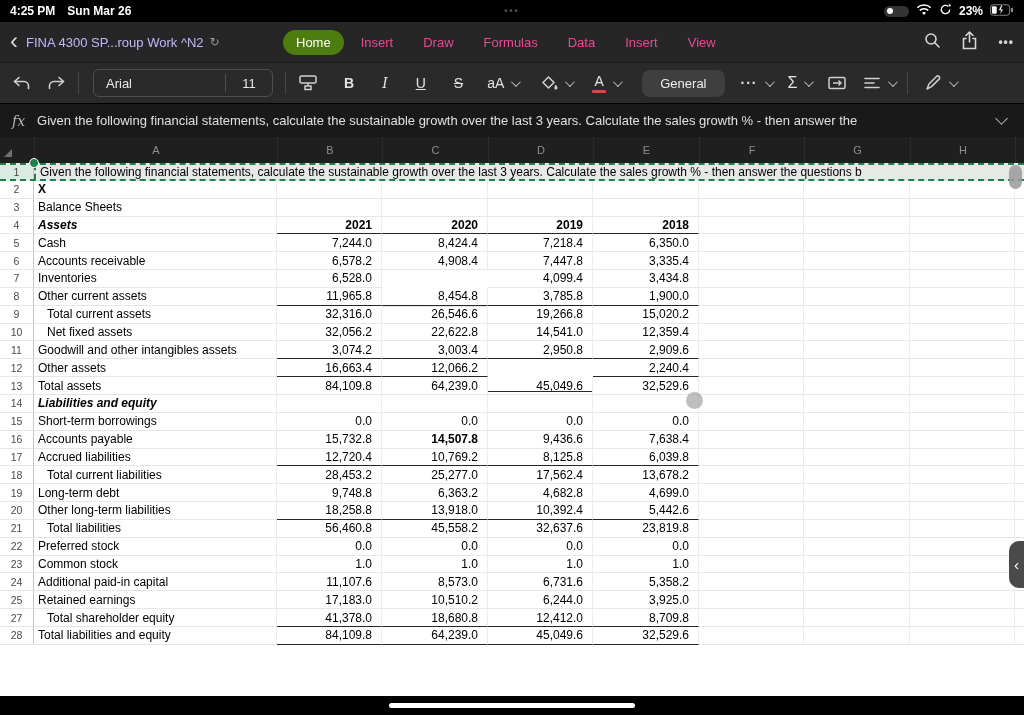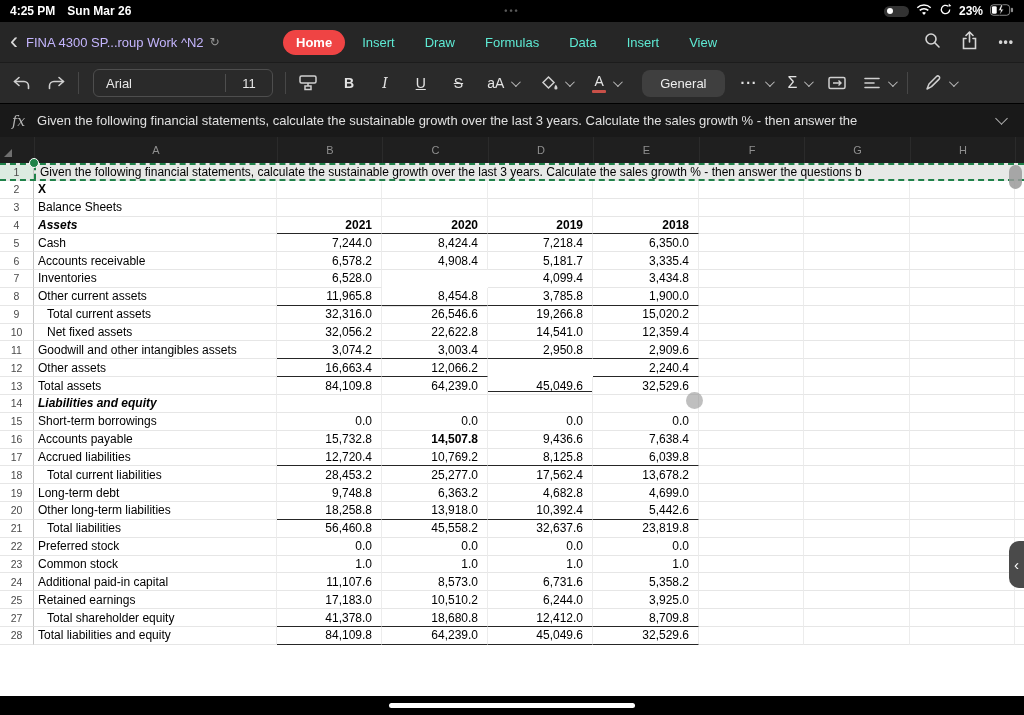--- a/index.html
+++ b/index.html
@@ -14,22 +14,22 @@
   .sb-right{display:flex;align-items:center;gap:7px;font-weight:600;}
   .sb-pill{width:25px;height:11px;background:#333;border-radius:6px;position:relative;}
   .sb-pill::after{content:"";position:absolute;left:3px;top:2.5px;width:6px;height:6px;border-radius:50%;background:#fff;}
 
   
   .ribbon{height:40px;background:#262626;display:flex;align-items:center;position:relative;flex:0 0 40px;}
   .back{color:#d9d9d9;font-size:24px;padding:0 8px 3px 10px;line-height:1;}
   .doc-title{color:#c4b5fd;font-size:13px;max-width:206px;white-space:nowrap;overflow:hidden;}
   .sync{color:#9a9a9a;font-size:12px;margin-left:6px;}
   .ribbon-tabs{position:absolute;left:283px;display:flex;align-items:center;gap:4px;}
-  .rtab{color:#5eead4;font-size:13px;padding:5px 13px;border-radius:15px;white-space:nowrap;}
-  .rtab.active{background:#ef4444;color:#fff;font-weight:bold;}
+  .rtab{color:#ec4899;font-size:13px;padding:5px 13px;border-radius:15px;white-space:nowrap;}
+  .rtab.active{background:#4d7c0f;color:#fff;}
   .ribbon-right{position:absolute;right:10px;display:flex;align-items:center;gap:20px;color:#d5d5d5;}
   .more-dots{font-size:12px;letter-spacing:1px;font-weight:700;}
 
   
   .toolbar{height:41px;background:#2a2a2a;display:flex;align-items:center;padding:0 10px;overflow:hidden;border-top:1px solid #1c1c1c;flex:0 0 41px;}
   .tb-icon{color:#d0d0d0;display:flex;align-items:center;}
   .vdiv{width:1px;height:22px;background:#474747;margin:0 12px;flex:0 0 1px;}
   .fontbox{width:180px;height:28px;border:1px solid #4e4e4e;border-radius:6px;display:flex;align-items:center;color:#e8e8e8;font-size:13px;margin-left:2px;flex:0 0 180px;}
   .fontname{flex:1;padding-left:12px;}
   .fontdiv{width:1px;height:18px;background:#4e4e4e;}
@@ -296,21 +296,21 @@
           <div class="cell" style="width: 105px; flex: 0 0 105px;"></div>
           <div class="cell" style="width: 106px; flex: 0 0 106px;"></div>
           <div class="cell" style="width: 105px; flex: 0 0 105px;"></div>
           <div class="cellfill"></div>
         </div>
         <div class="grow">
           <div class="rn">6</div>
           <div class="cell lab">Accounts receivable</div>
           <div class="cell val" style="width: 105px; flex: 0 0 105px;">6,578.2</div>
           <div class="cell val" style="width: 106px; flex: 0 0 106px;">4,908.4</div>
-          <div class="cell val" style="width: 105px; flex: 0 0 105px;">5,181.7</div>
+          <div class="cell val" style="width: 105px; flex: 0 0 105px;">7,447.8</div>
           <div class="cell val" style="width: 106px; flex: 0 0 106px;">3,335.4</div>
           <div class="cell" style="width: 105px; flex: 0 0 105px;"></div>
           <div class="cell" style="width: 106px; flex: 0 0 106px;"></div>
           <div class="cell" style="width: 105px; flex: 0 0 105px;"></div>
           <div class="cellfill"></div>
         </div>
         <div class="grow">
           <div class="rn">7</div>
           <div class="cell lab">Inventories</div>
           <div class="cell val" style="width: 105px; flex: 0 0 105px;">6,528.0</div>

